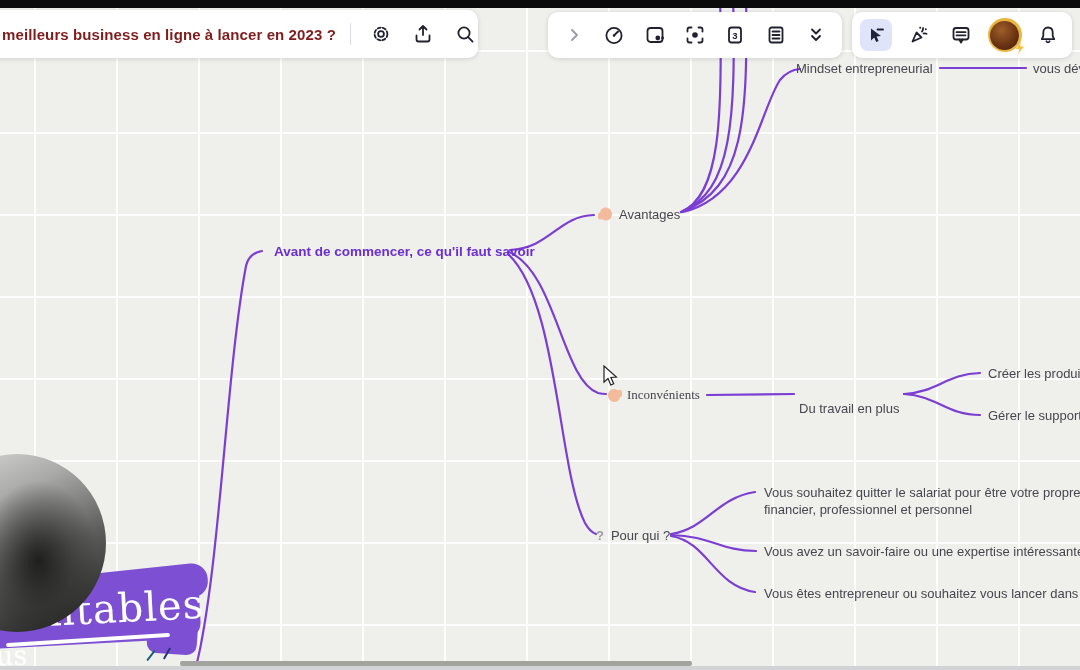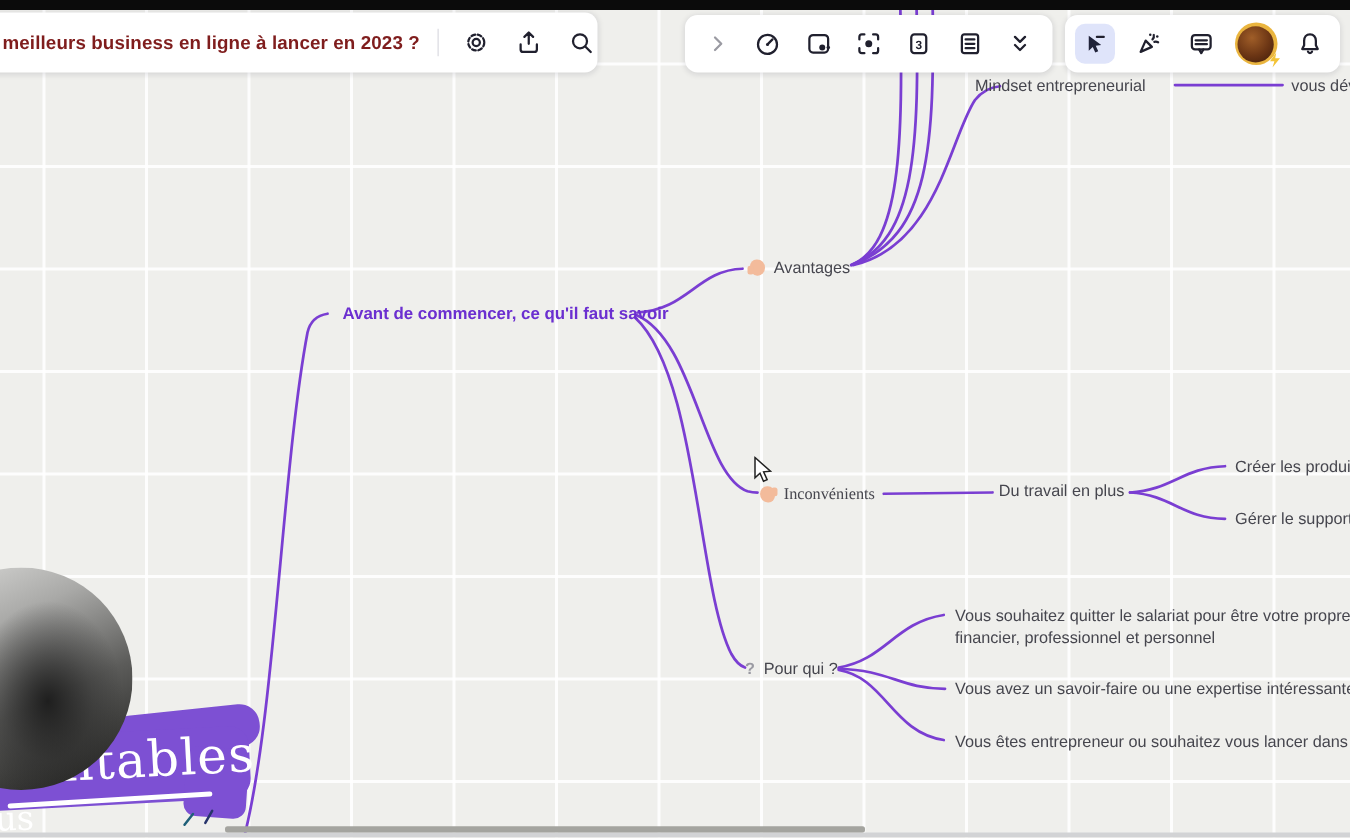--- a/index.html
+++ b/index.html
@@ -99,33 +99,33 @@
 
   <div class="node node-root" style="left:274px; top:251px;">
     <span>Avant de commencer, ce qu'il faut savoir</span>
   </div>
 
   <div class="node" style="left:600px; top:214px;">
     <span class="thumb"></span>
     <span>Avantages</span>
   </div>
 
-  <div class="node" style="left:780px; top:68px;">
+  <div class="node" style="left:796px; top:68px;">
     <span>Mindset entrepreneurial</span>
   </div>
   <div class="node" style="left:1033px; top:68px;">
     <span>vous dév</span>
   </div>
 
   <div class="node" style="left:608px; top:395px;font-family:Liberation Serif, serif;">
     <span class="thumb down"></span>
     <span>Inconvénients</span>
   </div>
 
-  <div class="node" style="left:799px; top:392px;align-items:flex-end;">
+  <div class="node" style="left:799px; top:408px;align-items:flex-end;">
     <span>Du travail en plus</span>
   </div>
   <div class="node" style="left:988px; top:373px;">
     <span>Créer les produit</span>
   </div>
   <div class="node" style="left:988px; top:415px;">
     <span>Gérer le support</span>
   </div>
 
   <div class="node" style="left:596px; top:535px;">

